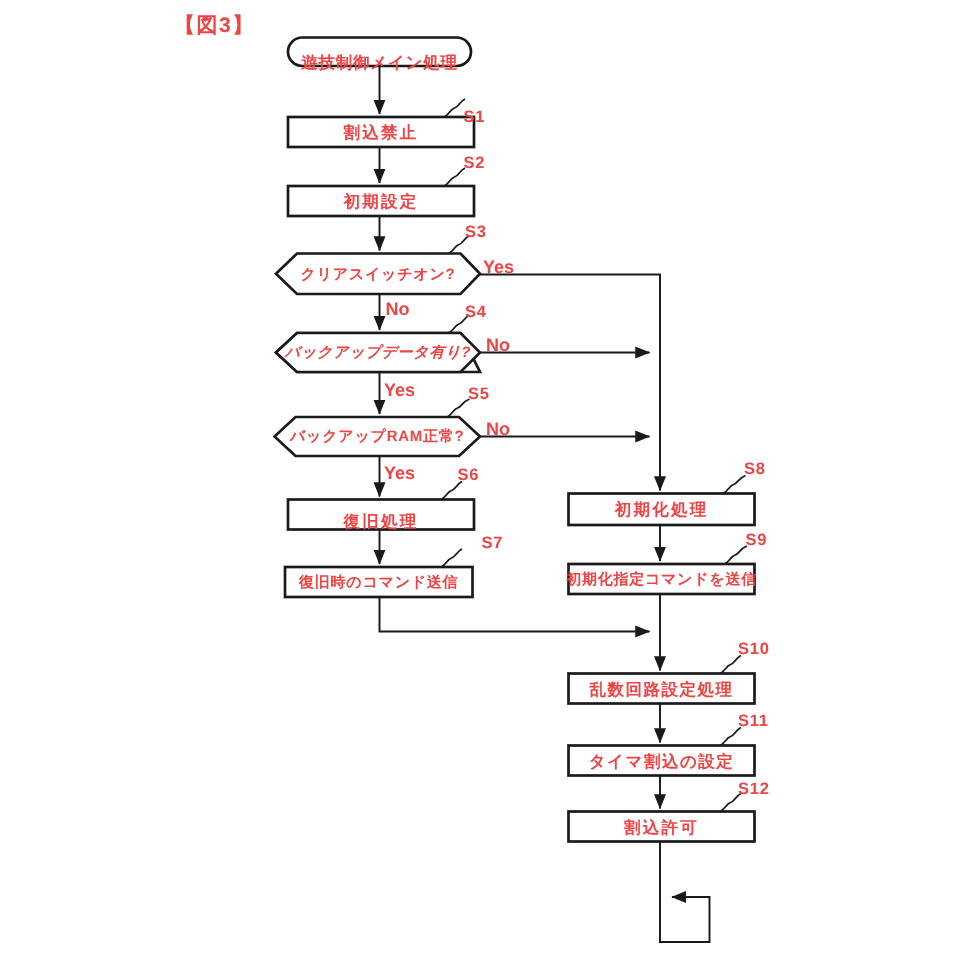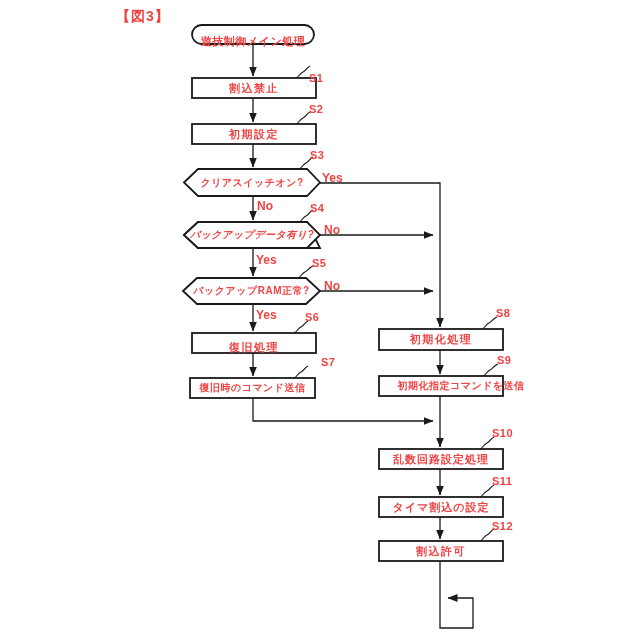--- a/index.html
+++ b/index.html
@@ -126,21 +126,21 @@
 
   <div class="txt node-text" style="left:192px; top:25px; width:122px; height:32px; letter-spacing:0.5px;">遊技制御メイン処理</div>
   <div class="txt node-text" style="left:192px; top:78px; width:124px; height:20px;">割込禁止</div>
   <div class="txt node-text" style="left:192px; top:124px; width:124px; height:20px;">初期設定</div>
   <div class="txt node-text long" style="left:184px; top:169px; width:136px; height:27px;">クリアスイッチオン?</div>
   <div class="txt node-text long" style="left:184px; top:222px; width:136px; height:26px;font-style:italic;">バックアップデータ有り?</div>
   <div class="txt node-text long" style="left:183px; top:278px; width:137px; height:26px;">バックアップRAM正常?</div>
   <div class="txt node-text" style="left:192px; top:333px; width:124px; height:28px;">復旧処理</div>
   <div class="txt node-text long" style="left:190px; top:378px; width:125px; height:20px;">復旧時のコマンド送信</div>
   <div class="txt node-text" style="left:379px; top:329px; width:124px; height:21px;">初期化処理</div>
-  <div class="txt node-text long" style="left:379px; top:376px; width:124px; height:20px;padding-left:20px;">初期化指定コマンドを送信</div>
+  <div class="txt node-text long" style="left:379px; top:376px; width:124px; height:20px;">初期化指定コマンドを送信</div>
   <div class="txt node-text" style="left:379px; top:449px; width:124px; height:20px; letter-spacing:1px;">乱数回路設定処理</div>
   <div class="txt node-text" style="left:379px; top:497px; width:124px; height:20px; letter-spacing:1px;">タイマ割込の設定</div>
   <div class="txt node-text" style="left:379px; top:541px; width:124px; height:20px;">割込許可</div>
 
   <div class="txt step-label" style="left:309px; top:72px;">S1</div>
   <div class="txt step-label" style="left:309px; top:103px;">S2</div>
   <div class="txt step-label" style="left:310px; top:149px;">S3</div>
   <div class="txt step-label" style="left:310px; top:202px;">S4</div>
   <div class="txt step-label" style="left:312px; top:257px;">S5</div>
   <div class="txt step-label" style="left:305px; top:311px;">S6</div>

